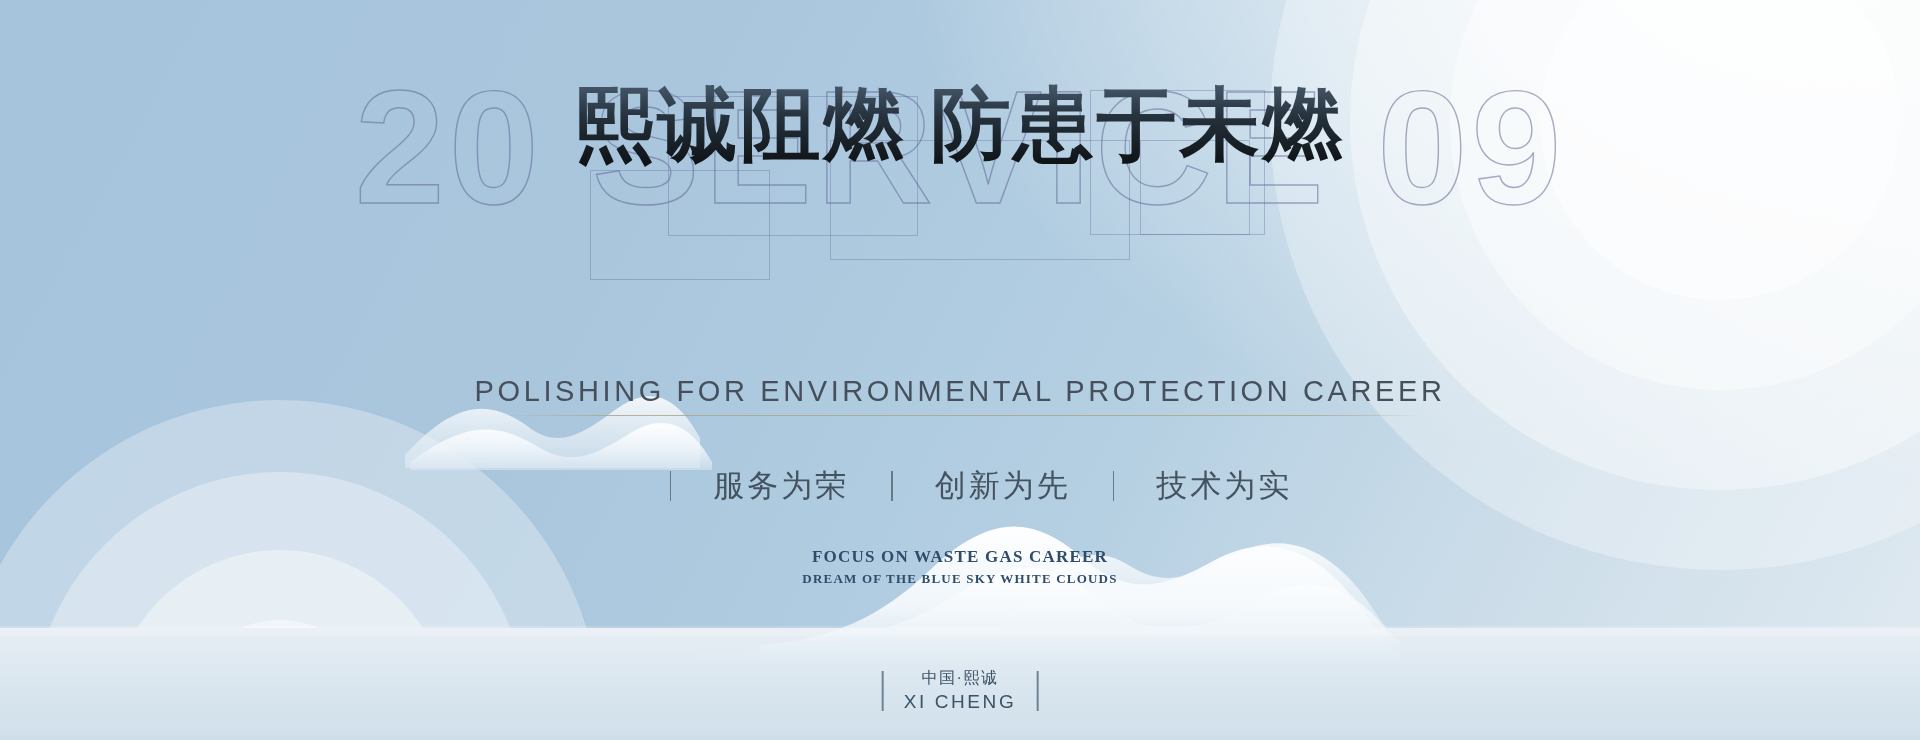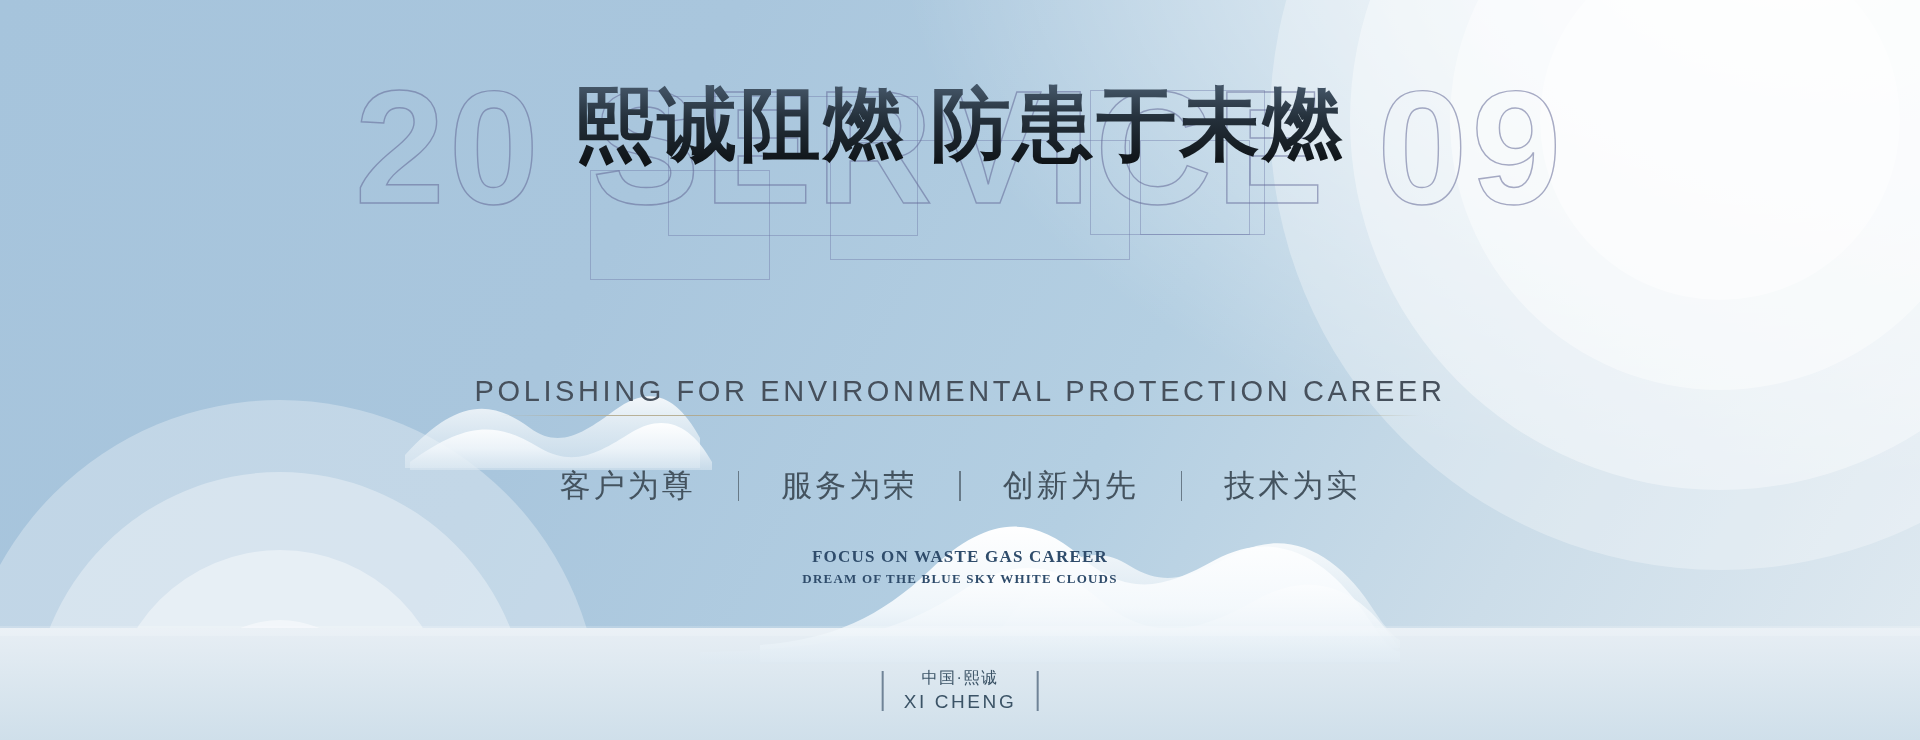--- a/index.html
+++ b/index.html
@@ -216,21 +216,20 @@
   </svg>
 
   <div class="headline">
     <div class="h-line2"><span>熙诚阻燃</span><span class="gap"></span><span>防患于未燃</span></div>
   </div>
 
   <div class="subtitle">POLISHING FOR ENVIRONMENTAL PROTECTION CAREER</div>
   <div class="sub-rule"></div>
 
   <div class="values">
-    <span class="value-item">客户为尊</span>
     <span class="value-sep"></span>
     <span class="value-item">服务为荣</span>
     <span class="value-sep"></span>
     <span class="value-item">创新为先</span>
     <span class="value-sep"></span>
     <span class="value-item">技术为实</span>
   </div>
 
   <div class="mini-en">
     <div class="l1">FOCUS ON WASTE GAS CAREER</div>

